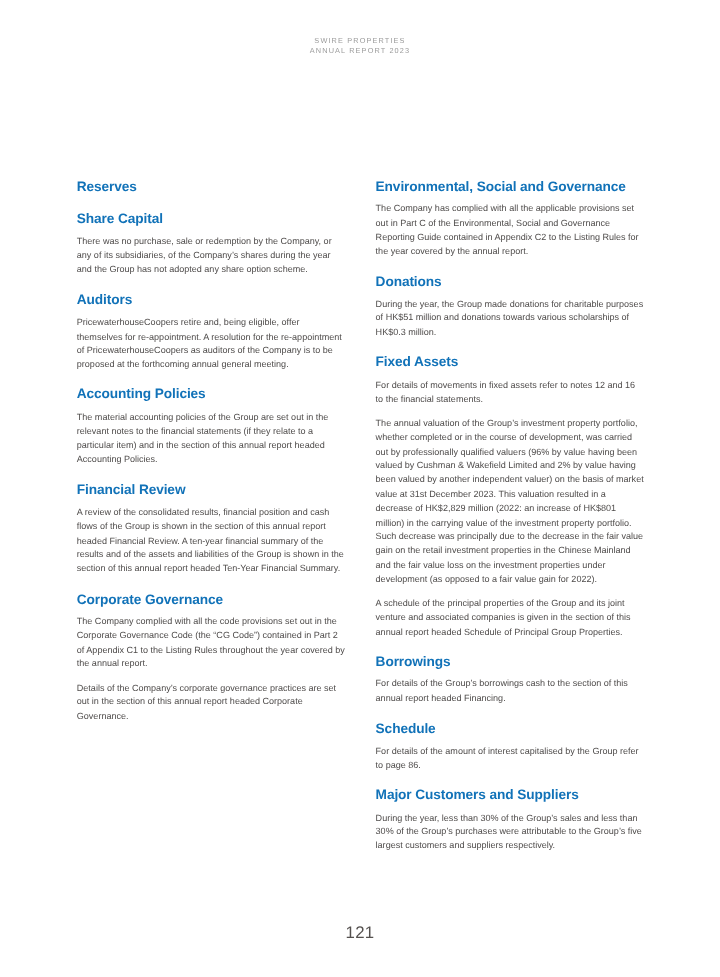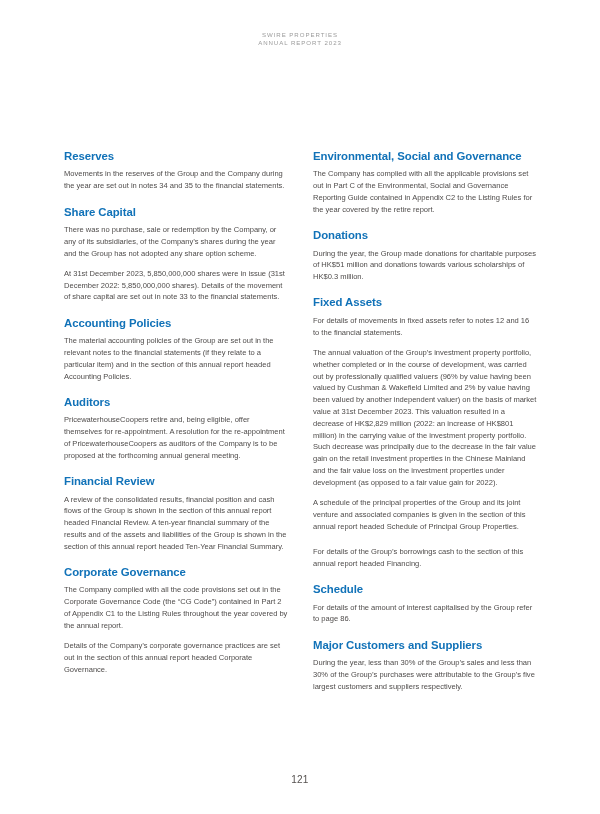--- a/index.html
+++ b/index.html
@@ -83,80 +83,79 @@
     margin-top: 8.5px;
   }
 
   
   .folio {
     position: absolute;
     bottom: 29px;
     left: 0;
     width: 600px;
     text-align: center;
-    font-size: 10px;
+    font-size: 14px;
     color: #55514f;
     letter-spacing: 0.2px;
   }
 </style>
 </head>
 <body>
 
 <div class="page">
 
   <div class="running-header">
     <span class="hdr-line">SWIRE PROPERTIES</span>
     <span class="hdr-line">ANNUAL REPORT 2023</span>
   </div>
 
   <div class="columns">
     <div class="col col-left" id="left-column">
         <div class="section">
           <h2 class="section-title">Reserves</h2>
-          <p class="body-text">Movements in the reserves of the Group and the Company during the year are set out in notes 34 and 35 to the financial statements.</p>
         </div>
         <div class="section">
           <h2 class="section-title">Share Capital</h2>
           <p class="body-text">There was no purchase, sale or redemption by the Company, or any of its subsidiaries, of the Company’s shares during the year and the Group has not adopted any share option scheme.</p>
-          <p class="body-text">At 31st December 2023, 5,850,000,000 shares were in issue (31st December 2022: 5,850,000,000 shares). Details of the movement of share capital are set out in note 33 to the financial statements.</p>
+        </div>
+        <div class="section">
+          <h2 class="section-title">Auditors</h2>
+          <p class="body-text">PricewaterhouseCoopers retire and, being eligible, offer themselves for re-appointment. A resolution for the re-appointment of PricewaterhouseCoopers as auditors of the Company is to be proposed at the forthcoming annual general meeting.</p>
         </div>
         <div class="section">
           <h2 class="section-title">Accounting Policies</h2>
           <p class="body-text">The material accounting policies of the Group are set out in the relevant notes to the financial statements (if they relate to a particular item) and in the section of this annual report headed Accounting Policies.</p>
-        </div>
-        <div class="section">
-          <h2 class="section-title">Auditors</h2>
-          <p class="body-text">PricewaterhouseCoopers retire and, being eligible, offer themselves for re-appointment. A resolution for the re-appointment of PricewaterhouseCoopers as auditors of the Company is to be proposed at the forthcoming annual general meeting.</p>
         </div>
         <div class="section">
           <h2 class="section-title">Financial Review</h2>
           <p class="body-text">A review of the consolidated results, financial position and cash flows of the Group is shown in the section of this annual report headed Financial Review. A ten-year financial summary of the results and of the assets and liabilities of the Group is shown in the section of this annual report headed Ten-Year Financial Summary.</p>
         </div>
         <div class="section">
           <h2 class="section-title">Corporate Governance</h2>
           <p class="body-text">The Company complied with all the code provisions set out in the Corporate Governance Code (the “CG Code”) contained in Part 2 of Appendix C1 to the Listing Rules throughout the year covered by the annual report.</p>
           <p class="body-text">Details of the Company’s corporate governance practices are set out in the section of this annual report headed Corporate Governance.</p>
         </div>
       </div>
     <div class="col col-right" id="right-column">
         <div class="section">
           <h2 class="section-title">Environmental, Social and Governance</h2>
-          <p class="body-text">The Company has complied with all the applicable provisions set out in Part C of the Environmental, Social and Governance Reporting Guide contained in Appendix C2 to the Listing Rules for the year covered by the retire report.</p>
+          <p class="body-text">The Company has complied with all the applicable provisions set out in Part C of the Environmental, Social and Governance Reporting Guide contained in Appendix C2 to the Listing Rules for the year covered by the annual report.</p>
         </div>
         <div class="section">
           <h2 class="section-title">Donations</h2>
           <p class="body-text">During the year, the Group made donations for charitable purposes of HK$51 million and donations towards various scholarships of HK$0.3 million.</p>
         </div>
         <div class="section">
           <h2 class="section-title">Fixed Assets</h2>
           <p class="body-text">For details of movements in fixed assets refer to notes 12 and 16 to the financial statements.</p>
           <p class="body-text">The annual valuation of the Group’s investment property portfolio, whether completed or in the course of development, was carried out by professionally qualified valuers (96% by value having been valued by Cushman &amp; Wakefield Limited and 2% by value having been valued by another independent valuer) on the basis of market value at 31st December 2023. This valuation resulted in a decrease of HK$2,829 million (2022: an increase of HK$801 million) in the carrying value of the investment property portfolio. Such decrease was principally due to the decrease in the fair value gain on the retail investment properties in the Chinese Mainland and the fair value loss on the investment properties under development (as opposed to a fair value gain for 2022).</p>
           <p class="body-text">A schedule of the principal properties of the Group and its joint venture and associated companies is given in the section of this annual report headed Schedule of Principal Group Properties.</p>
         </div>
         <div class="section">
+          <h2 class="section-title">Borrowings</h2>
           <p class="body-text">For details of the Group’s borrowings cash to the section of this annual report headed Financing.</p>
         </div>
         <div class="section">
           <h2 class="section-title">Schedule</h2>
           <p class="body-text">For details of the amount of interest capitalised by the Group refer to page 86.</p>
         </div>
         <div class="section">
           <h2 class="section-title">Major Customers and Suppliers</h2>
           <p class="body-text">During the year, less than 30% of the Group’s sales and less than 30% of the Group’s purchases were attributable to the Group’s five largest customers and suppliers respectively.</p>
         </div>

